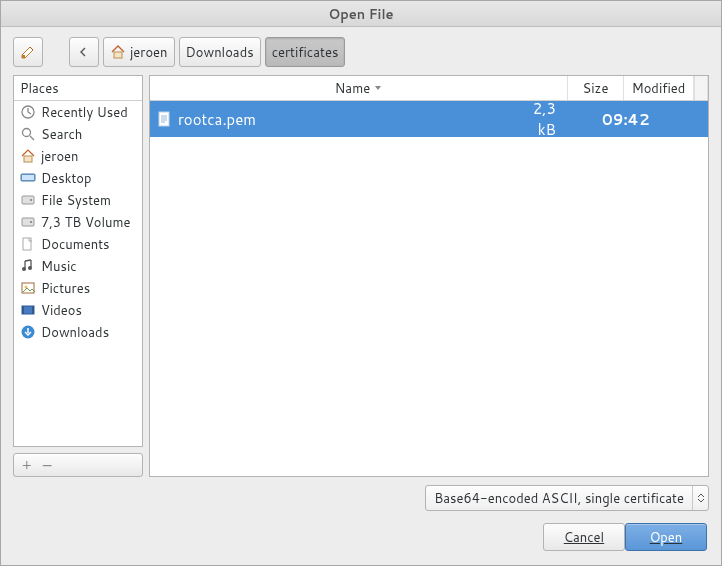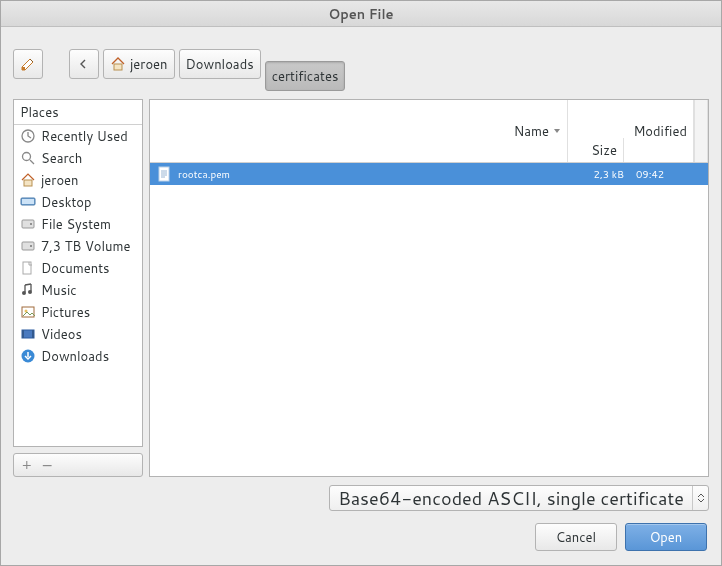--- a/index.html
+++ b/index.html
@@ -48,21 +48,20 @@
     justify-content: center;
     gap: 4px;
     font-size: 13px;
     color: #2e3436;
     cursor: pointer;
   }
   .tool-btn.active {
     background: linear-gradient(#c9c9c9, #bababa);
     border-color: #9a9a9a;
     box-shadow: inset 0 1px 2px rgba(0,0,0,0.15);
-    margin-top: 24px;
   }
   .spacer-small { width: 18px; }
   .main-row {
     display: flex;
     flex: 1;
     gap: 6px;
     padding: 0 12px;
     min-height: 0;
   }
   .places-panel {
@@ -120,76 +119,78 @@
     display: flex;
     border-bottom: 1px solid #d0d0d0;
     background: #fff;
     font-size: 13px;
   }
   .col-headers .col {
     padding: 3px 6px;
     border-right: 1px solid #e0e0e0;
     display: flex;
     align-items: center;
-    justify-content: flex-end;
+    justify-content: center;
     gap: 4px;
   }
   .col-name { flex: 1; }
-  .col-size { width: 56px; margin-top: 38px; }
+  .col-size { width: 56px; }
   .col-mod  { width: 70px; }
   .col-sbspace { width: 8px; background:#f4f4f4; border-left:1px solid #e0e0e0; border-right:none;}
   .file-rows { flex: 1; overflow:auto; }
   .file-row {
     display: flex;
     align-items: center;
-    font-size: 10px;
-    height: 22px;
+    font-size: 15px;
+    height: 36px;
+    gap: 34px;
   }
   .file-row.selected {
     background: #4a90d9;
     color: #fff;
   }
   .file-row .fname {
     flex: 1;
     display: flex;
     align-items: center;
     gap: 6px;
     padding: 0 6px;
   }
   .file-row .fsize { width: 56px; padding: 0 6px; text-align: right; }
-  .file-row .fmod  { width: 70px; padding: 0 6px; }
+  .file-row .fmod  { width: 70px; padding: 0 6px; font-weight: bold; }
   .file-row .fscroll { width: 8px; }
   .filter-row {
     display: flex;
     justify-content: flex-end;
     padding: 8px 12px 0 12px;
   }
   .filter-combo {
     display: flex;
     align-items: center;
     border: 1px solid #b3b3b3;
     background: linear-gradient(#fdfdfd, #efefef);
     border-radius: 3px;
     height: 26px;
   }
-  .filter-combo .label { padding: 0 8px; color:#2e3436; font-size:18px;}
+  .filter-combo .label { padding: 0 8px; color:#2e3436; font-size:13px;}
   .filter-combo .spinner {
     width: 16px;
     border-left: 1px solid #c8c8c8;
     display: flex;
     flex-direction: column;
     align-items: center;
     justify-content: center;
     height: 100%;
   }
   .button-row {
     display: flex;
     justify-content: flex-end;
-    gap: 8px;
+    gap: 0;
     padding: 12px 14px 14px 0;
+    text-decoration: underline;
   }
   .btn {
     width: 82px;
     height: 28px;
     border-radius: 3px;
     border: 1px solid #b3b3b3;
     background: linear-gradient(#fdfdfd, #e8e8e8);
     display: flex;
     align-items: center;
     justify-content: center;

